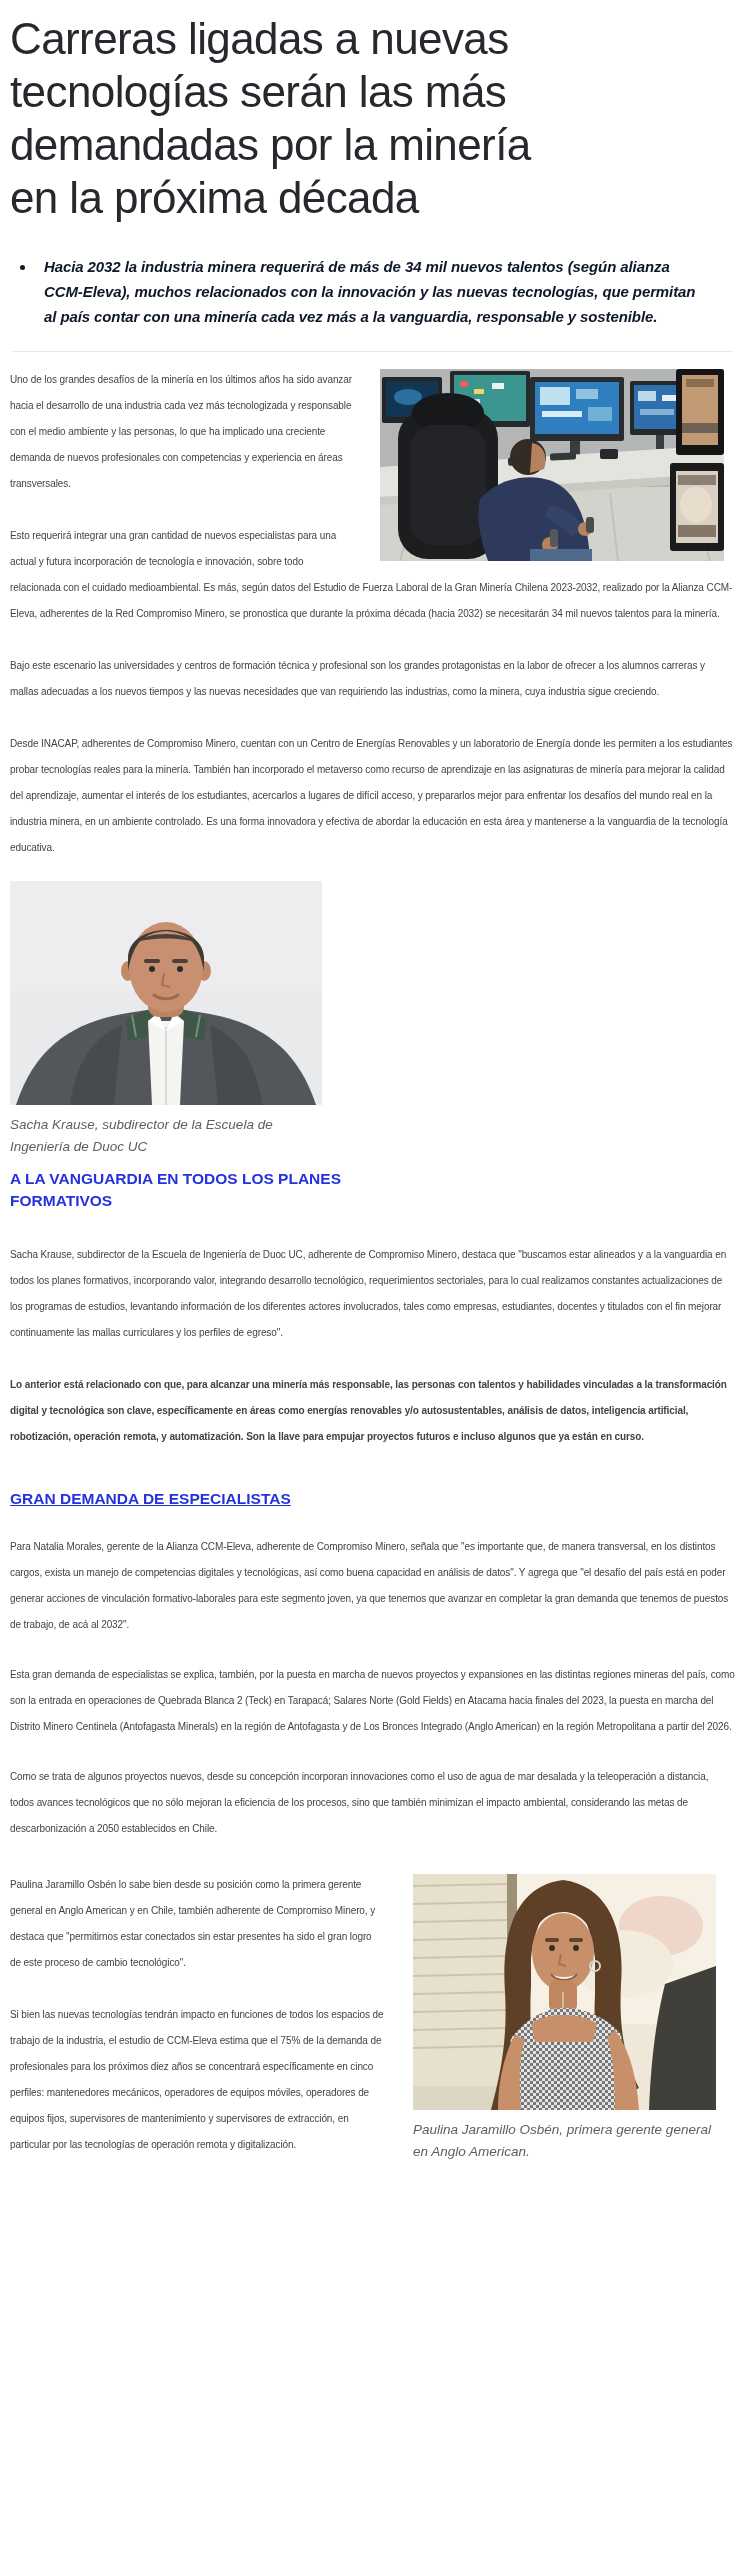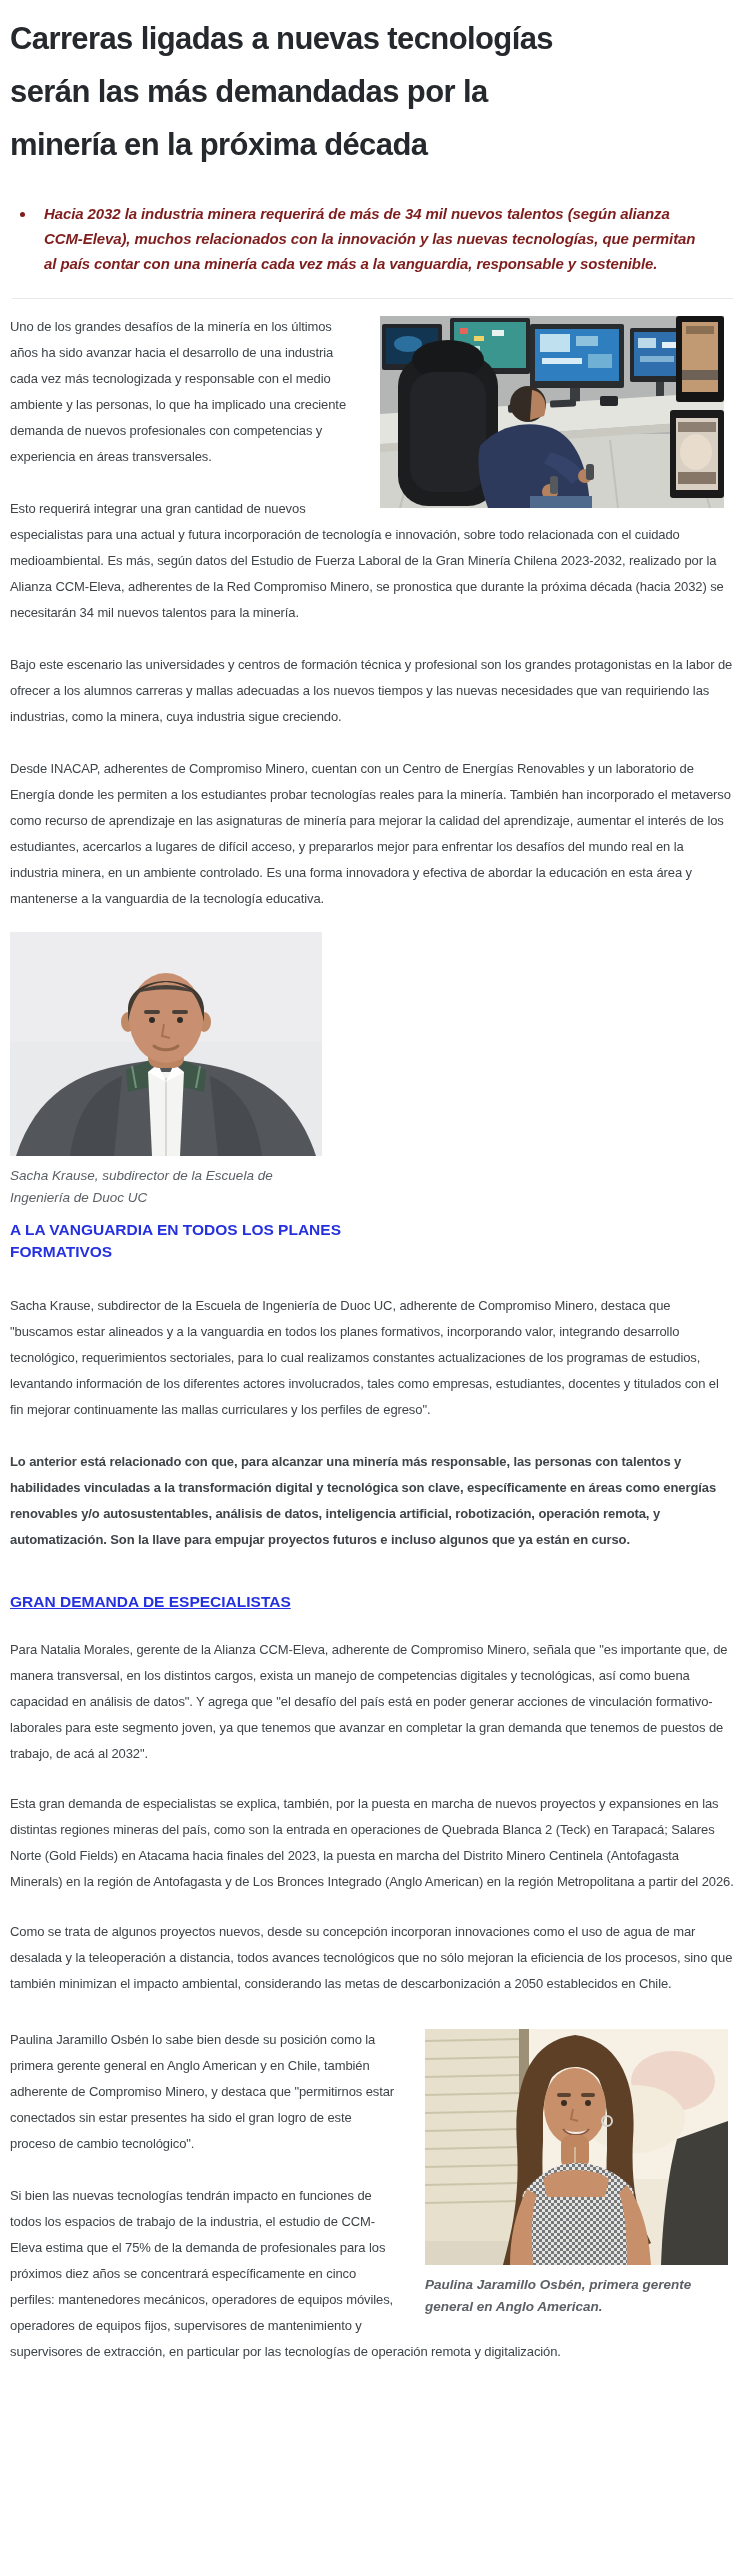--- a/index.html
+++ b/index.html
@@ -9,49 +9,49 @@
     color: #3f4448;
   }
   .page {
     width: 745px;
     height: 2556px;
     overflow: hidden;
     padding: 0 10px;
     background: #fff;
   }
   h1.headline {
-    font-size: 31px;
+    font-size: 44px;
     line-height: 53px;
-    font-weight: 700;
+    font-weight: 400;
     letter-spacing: -0.6px;
     color: #25282c;
     margin: 12px 0 30px 0;
     max-width: 560px;
   }
   ul.lead {
     margin: 0 0 0 26px;
     padding: 0;
   }
   ul.lead li {
     font-style: italic;
     font-weight: 700;
     font-size: 15px;
     line-height: 25px;
     letter-spacing: -0.1px;
     padding-left: 8px;
     max-width: 665px;
-    color: #7f1d1d;
+    color: #0f172a;
   }
   hr.divider {
     border: none;
     border-top: 1px solid #e8e8e6;
     margin: 22px 2px 0 2px;
   }
   p.body-p {
-    font-size: 13px;
+    font-size: 10px;
     line-height: 26px;
     letter-spacing: -0.1px;
     margin: 26px 0 0 0;
   }
   .intro p.first { margin-top: 15px; }
   figure { margin: 0; padding: 0; }
   .fig-controlroom {
     float: right;
     width: 344px;
     margin: 2px 11px 8px 26px;
@@ -81,22 +81,21 @@
   }
   .section-vanguardia h2.blue-heading { padding-top: 6px; max-width: 345px; }
   .section-vanguardia p.quote-p { margin-top: 30px; }
   p.clearing { clear: both; font-weight: bold; }
   .section-demanda h2.blue-heading { margin-top: 38px; text-decoration: underline; }
   .section-demanda p.body-p { margin-top: 24px; }
   .section-paulina { margin-top: 30px; }
   .fig-paulina {
     float: right;
     width: 303px;
-    margin: 2px 7px 8px 28px;
-    font-weight: bold;
+    margin: 2px 19px 8px 28px;
   }
   .fig-paulina svg { display: block; width: 303px; height: 236px; }
   .section-paulina p.first { margin-top: 2px; }
 </style>
 </head>
 <body>
 
 <div class="page">
 
   <h1 class="headline">Carreras ligadas a nuevas tecnologías serán las más demandadas por la minería en la próxima década</h1>

